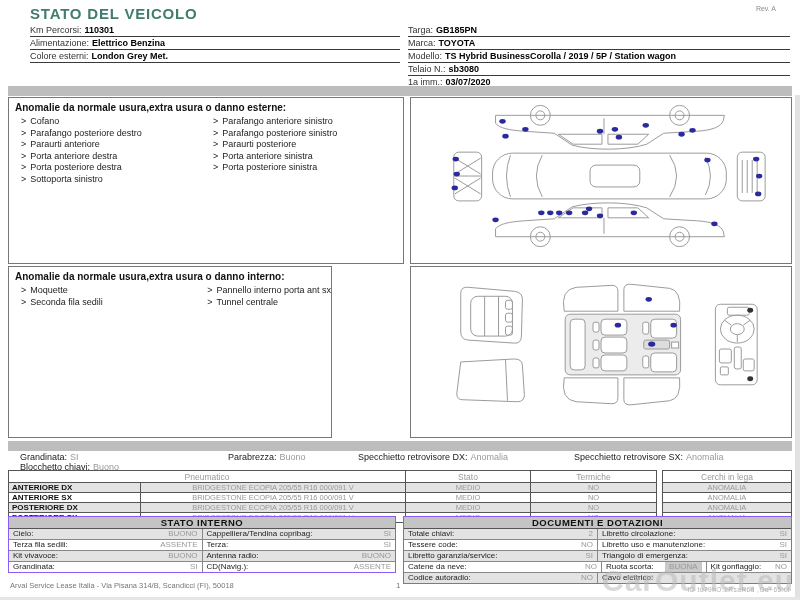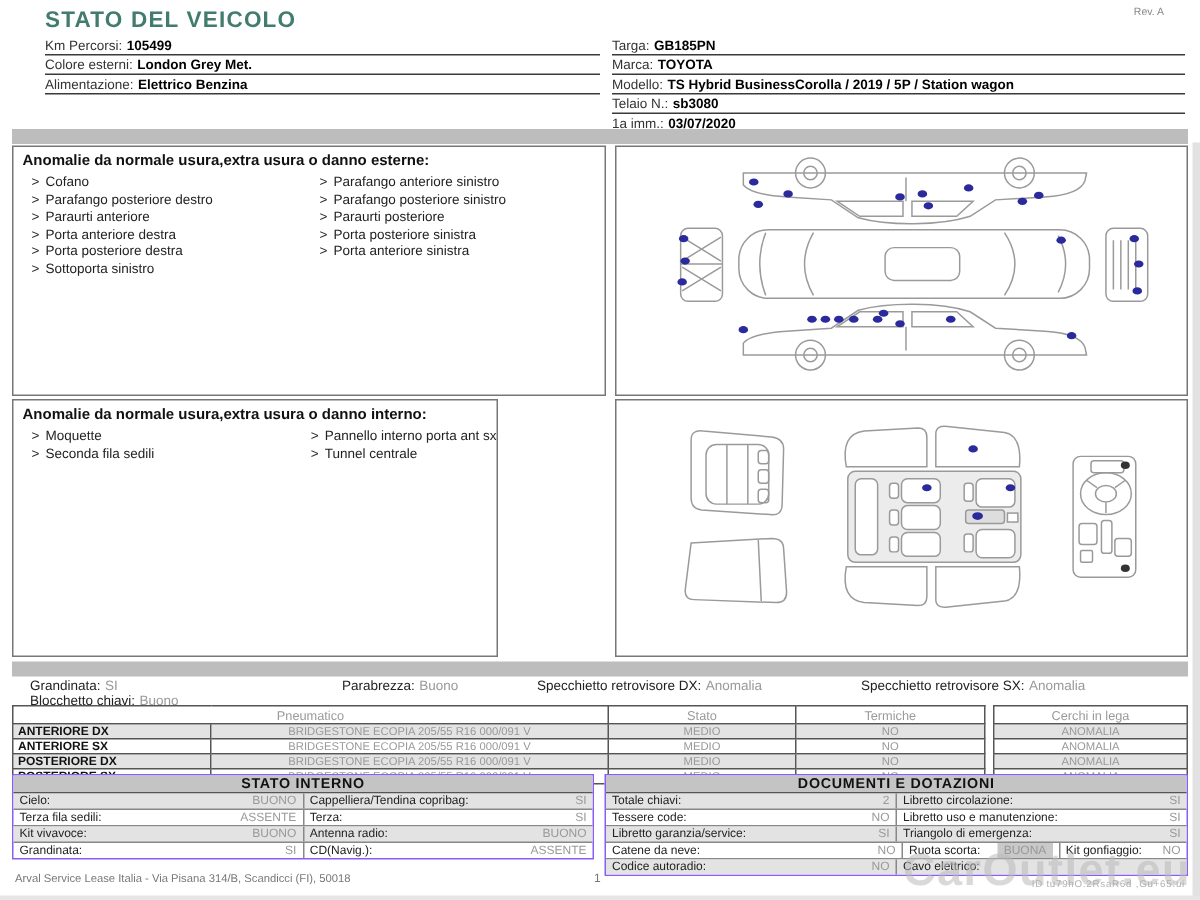--- a/index.html
+++ b/index.html
@@ -84,23 +84,23 @@
 <body>
 
 <div class="page">
   <div class="edge-right"></div>
   <div class="edge-bottom"></div>
 
   <div class="report-title">STATO DEL VEICOLO</div>
   <div class="rev">Rev. A</div>
 
   <div class="fields lf">
-    <div class="kv-row"><span class="lab">Km Percorsi:</span><span class="val">105499</span></div>
+    <div class="kv-row"><span class="lab">Km Percorsi:</span><span class="val">110301</span></div>
+    <div class="kv-row"><span class="lab">Alimentazione:</span><span class="val">Elettrico Benzina</span></div>
     <div class="kv-row"><span class="lab">Colore esterni:</span><span class="val">London Grey Met.</span></div>
-    <div class="kv-row"><span class="lab">Alimentazione:</span><span class="val">Elettrico Benzina</span></div>
   </div>
 
   <div class="fields rf">
     <div class="kv-row"><span class="lab">Targa:</span><span class="val">GB185PN</span></div>
     <div class="kv-row"><span class="lab">Marca:</span><span class="val">TOYOTA</span></div>
     <div class="kv-row"><span class="lab">Modello:</span><span class="val">TS Hybrid BusinessCorolla / 2019 / 5P / Station wagon</span></div>
     <div class="kv-row"><span class="lab">Telaio N.:</span><span class="val">sb3080</span></div>
     <div class="kv-row"><span class="lab">1a imm.:</span><span class="val">03/07/2020</span></div>
   </div>
 
@@ -114,22 +114,22 @@
         <div class="anom-item"><span class="b">&gt;</span><span>Parafango posteriore destro</span></div>
         <div class="anom-item"><span class="b">&gt;</span><span>Paraurti anteriore</span></div>
         <div class="anom-item"><span class="b">&gt;</span><span>Porta anteriore destra</span></div>
         <div class="anom-item"><span class="b">&gt;</span><span>Porta posteriore destra</span></div>
         <div class="anom-item"><span class="b">&gt;</span><span>Sottoporta sinistro</span></div>
       </div>
       <div class="anom-col2">
         <div class="anom-item"><span class="b">&gt;</span><span>Parafango anteriore sinistro</span></div>
         <div class="anom-item"><span class="b">&gt;</span><span>Parafango posteriore sinistro</span></div>
         <div class="anom-item"><span class="b">&gt;</span><span>Paraurti posteriore</span></div>
+        <div class="anom-item"><span class="b">&gt;</span><span>Porta anteriore sinistra</span></div>
         <div class="anom-item"><span class="b">&gt;</span><span>Porta posteriore sinistra</span></div>
-        <div class="anom-item"><span class="b">&gt;</span><span>Porta anteriore sinistra</span></div>
       </div>
     </div>
   </div>
 
   <div class="panel p-diag1">
     <svg viewBox="0 0 382 165">
       <g stroke="#9a9a9a" fill="none" stroke-width="1">
         <g>
           <rect x="43" y="54" width="28" height="49" rx="5"></rect>
           <path d="M44,60 L70,76 M70,60 L44,76"></path>

